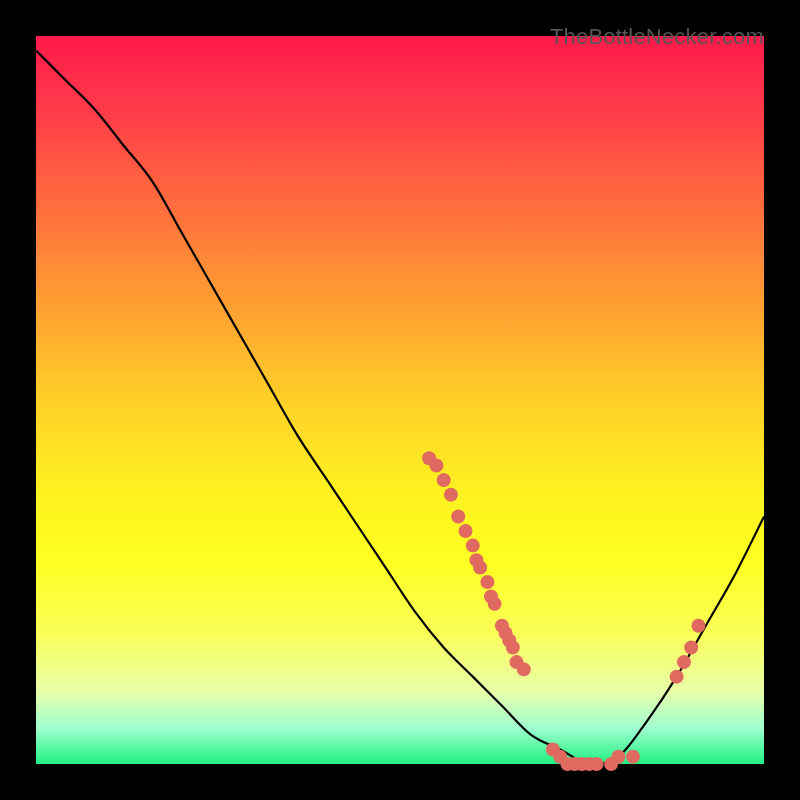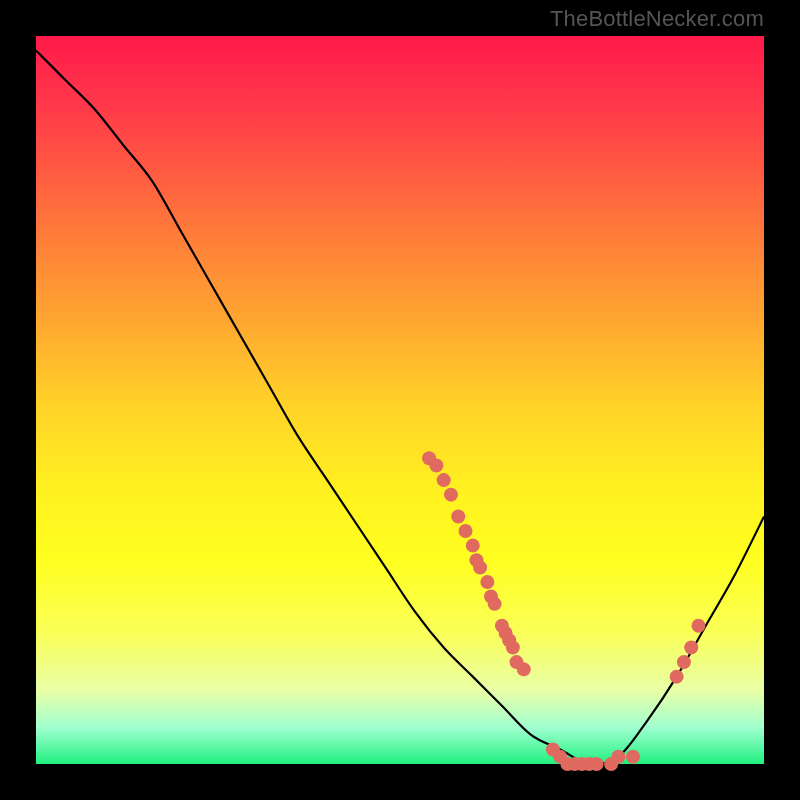--- a/index.html
+++ b/index.html
@@ -26,21 +26,21 @@
       #ffd028 50%,
       #fff020 62%,
       #ffff20 72%,
       #faff58 82%,
       #e8ffa8 90%,
       #a0ffd0 95%,
       #20f080 100%);
   }
   .watermark {
     position: absolute;
-    top: 6px;
+    top: 24px;
     right: 36px;
     color: #555;
     font-size: 22px;
     font-weight: 500;
     letter-spacing: 0.2px;
   }
   svg.overlay {
     position: absolute;
     left: 36px;
     top: 36px;

